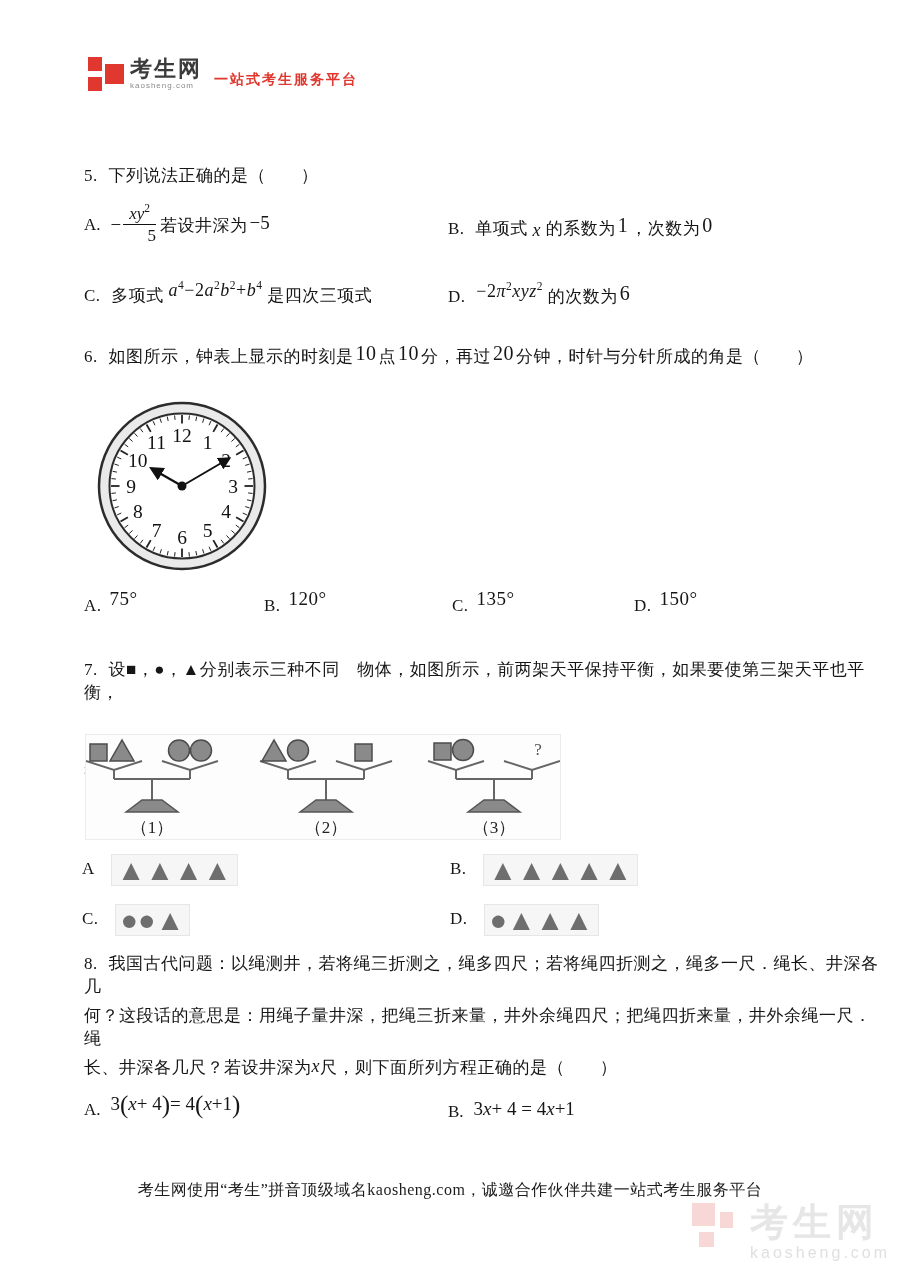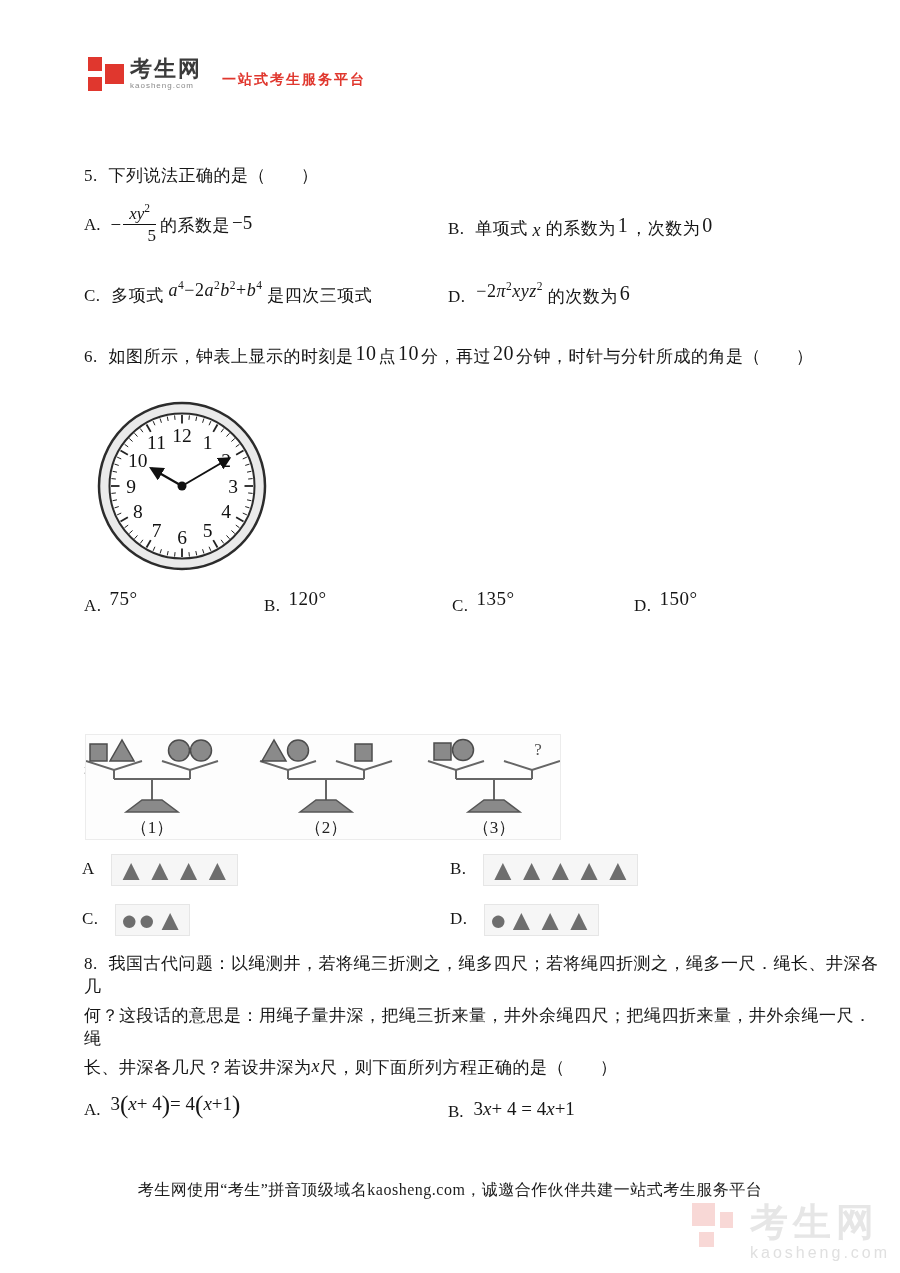--- a/index.html
+++ b/index.html
@@ -24,21 +24,21 @@
   
   .logo{display:flex;align-items:center;}
   .logo-icon{position:relative;width:36px;height:36px;flex:0 0 36px;}
   .logo-icon span{position:absolute;background:#e0372e;}
   .li-b1{left:0;top:1px;width:14px;height:14px;}
   .li-b2{left:0;top:21px;width:14px;height:14px;}
   .li-b3{left:17px;top:8px;width:19px;height:20px;}
   .logo-txt{margin-left:6px;display:flex;flex-direction:column;line-height:1;}
   .logo-name{font-size:22px;font-weight:bold;color:#3b3b3b;letter-spacing:2px;font-family:"Liberation Sans",sans-serif;}
   .logo-dom{font-size:8px;color:#8a8a8a;letter-spacing:1px;margin-top:2px;font-family:"Liberation Sans",sans-serif;}
-  .logo-tag{margin-left:20px;align-self:flex-end;margin-bottom:3px;color:#e0372e;font-size:14px;font-weight:bold;letter-spacing:2px;font-family:"Liberation Sans",sans-serif;}
+  .logo-tag{margin-left:12px;align-self:flex-end;margin-bottom:3px;color:#e0372e;font-size:14px;font-weight:bold;letter-spacing:2px;font-family:"Liberation Sans",sans-serif;}
   
   .strip{display:inline-block;background:#f6f6f6;border:1px solid #e6e6e6;padding:0 5px;line-height:30px;
          font-size:29px;color:#6e6e6e;letter-spacing:0px;vertical-align:middle;margin-left:16px;}
   
   .footer{width:100%;text-align:center;font-size:16px;color:#1d1d1d;letter-spacing:0.5px;}
   
   .wm{display:flex;align-items:flex-start;}
   .wm-icon{position:relative;width:48px;height:48px;flex:0 0 48px;}
   .wm-icon span{position:absolute;background:#f8d8d6;}
   .wm-b1{left:0;top:0;width:23px;height:23px;}
@@ -75,21 +75,21 @@
 
   <div class="abs" style="left:84px;top:196px;height:58px;display:flex;align-items:center;">
     <span class="lbl">A.</span>
     <span class="fracrow">
       <span class="minus">−</span>
       <span class="frac">
         <span class="fnum"><i class="var">xy</i><sup class="s">2</sup></span>
         <span class="fden">5</span>
       </span>
     </span>
-    <span class="cn">的系数是</span>
+    <span class="cn">若设井深为</span>
     <span class="mval">−5</span>
   </div>
 
   <div class="abs cn" style="left:448px;top:216px;text-align:center;">
     <span class="lbl">B.</span>
     <span>单项式</span>
     <i class="var math raise" style="top:2px;">x</i>
     <span>的系数为</span><span class="num">1</span><span>，次数为</span><span class="num">0</span>
   </div>
 
@@ -200,20 +200,24 @@
     <circle cx="88" cy="88" r="4.5" fill="#111"></circle>
   </svg>
 
   <div class="abs" style="left:84px;top:594px;width:780px;">
     <span class="cn" style="position:absolute;left:0;"><span class="lbl">A.</span><span class="mval" style="top:-6px;">75°</span></span>
     <span class="cn" style="position:absolute;left:180px;"><span class="lbl">B.</span><span class="mval" style="top:-6px;">120°</span></span>
     <span class="cn" style="position:absolute;left:368px;"><span class="lbl">C.</span><span class="mval" style="top:-6px;">135°</span></span>
     <span class="cn" style="position:absolute;left:550px;"><span class="lbl">D.</span><span class="mval" style="top:-6px;">150°</span></span>
   </div>
 
+  <div class="abs cn" style="left:84px;top:658px;width:800px;">
+    <span class="lbl">7.</span>
+    <span>设■，●，▲分别表示三种不同　物体，如图所示，前两架天平保持平衡，如果要使第三架天平也平衡，</span>
+  </div>
   <div class="abs cn" style="left:84px;top:710px;margin-top:45px;">
     <span>那么以下方案不正确的是(　　)</span>
   </div>
 
   <svg class="abs" style="left:85px;top:734px;background:#fdfdfd;border:1px solid #ececec;" width="474" height="104" viewBox="0 0 474 104">
 
     <g transform="translate(66,0)" stroke="#666" stroke-width="2" fill="none">
       <polyline points="-66,26 -38,35 -10,26"></polyline>
       <polyline points="10,26 38,35 66,26"></polyline>
       <line x1="-38" y1="35" x2="-38" y2="44"></line>

